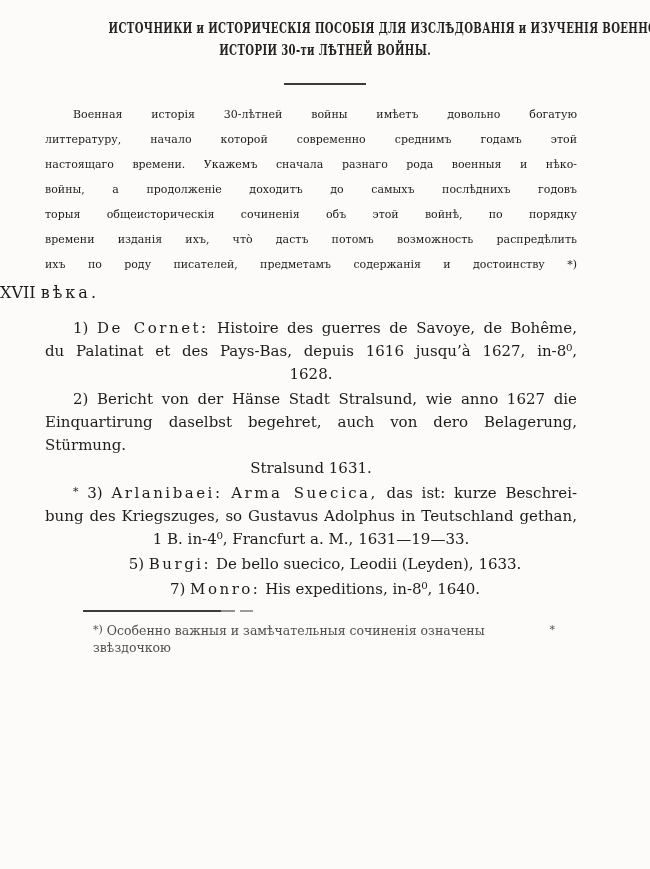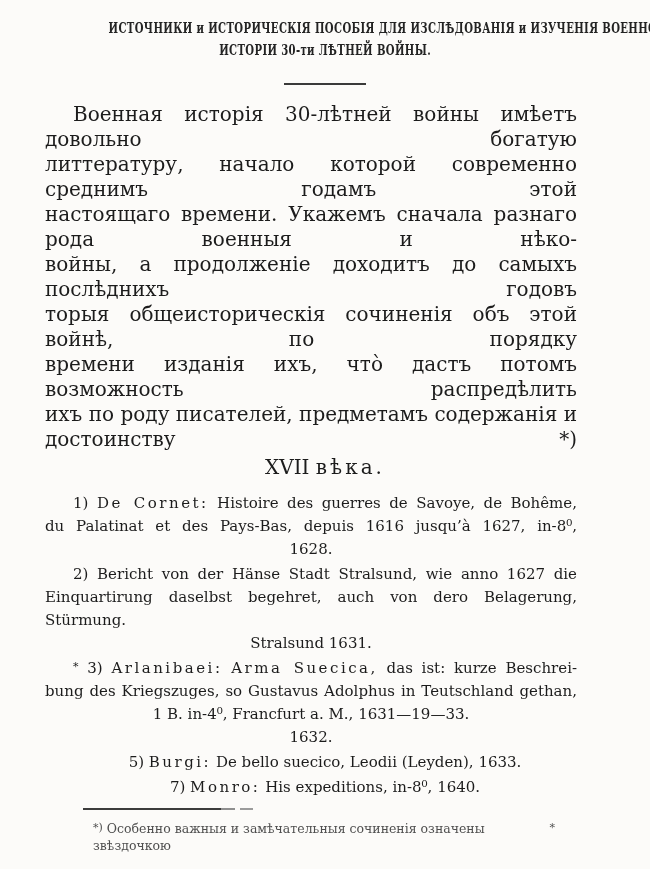--- a/index.html
+++ b/index.html
@@ -27,31 +27,31 @@
   }
   .rule {
     width: 82px; height: 2px;
     margin: 22px auto 0;
     background: #3a3a3a;
   }
   
   .intro {
     margin: 17px 0 0 45px;
     width: 532px;
-    font-size: 20px;
+    font-size: 11px;
     line-height: 25px;
   }
   .ln { text-align: justify; text-align-last: justify; }
   .ln.left { text-align: center; text-align-last: auto; }
   .ind { text-indent: 28px; }
   
   .heading {
     margin-top: 6px;
-    text-align: center;
-    font-size: 20px;
+    text-align: left;
+    font-size: 16px;
     line-height: 19px;
   }
   .heading .sp { letter-spacing: 3px; }
   
   .bib {
     margin: 13px 0 0 45px;
     width: 532px;
     font-size: 15px;
     line-height: 23px;
   }
@@ -120,21 +120,20 @@
       <div class="ln left">Stralsund 1631.</div>
     </div>
 
     <div class="entry">
       <div class="ln ind"><span class="star">*</span> <span>3)</span> <span class="author">Arlanibaei:</span> <span class="author">Arma Suecica,</span> <span>das ist: kurze Beschrei-</span></div>
       <div class="ln">bung des Kriegszuges, so Gustavus Adolphus in Teutschland gethan,</div>
       <div class="ln left">1 B. in-4⁰, Francfurt a. M., 1631—19—33.</div>
     </div>
 
     <div class="entry">
-      <div class="ln left">1632.</div>
     </div>
 
     <div class="entry">
       <div class="ln left ind"><span class="star"></span> <span>5)</span> <span class="author">Burgi:</span> <span class="author"></span> <span>De bello suecico, Leodii (Leyden), 1633.</span></div>
     </div>
 
 
     <div class="entry">
       <div class="ln left ind"><span class="star"></span> <span>7)</span> <span class="author">Monro:</span> <span class="author"></span> <span>His expeditions, in-8⁰, 1640.</span></div>
     </div>

